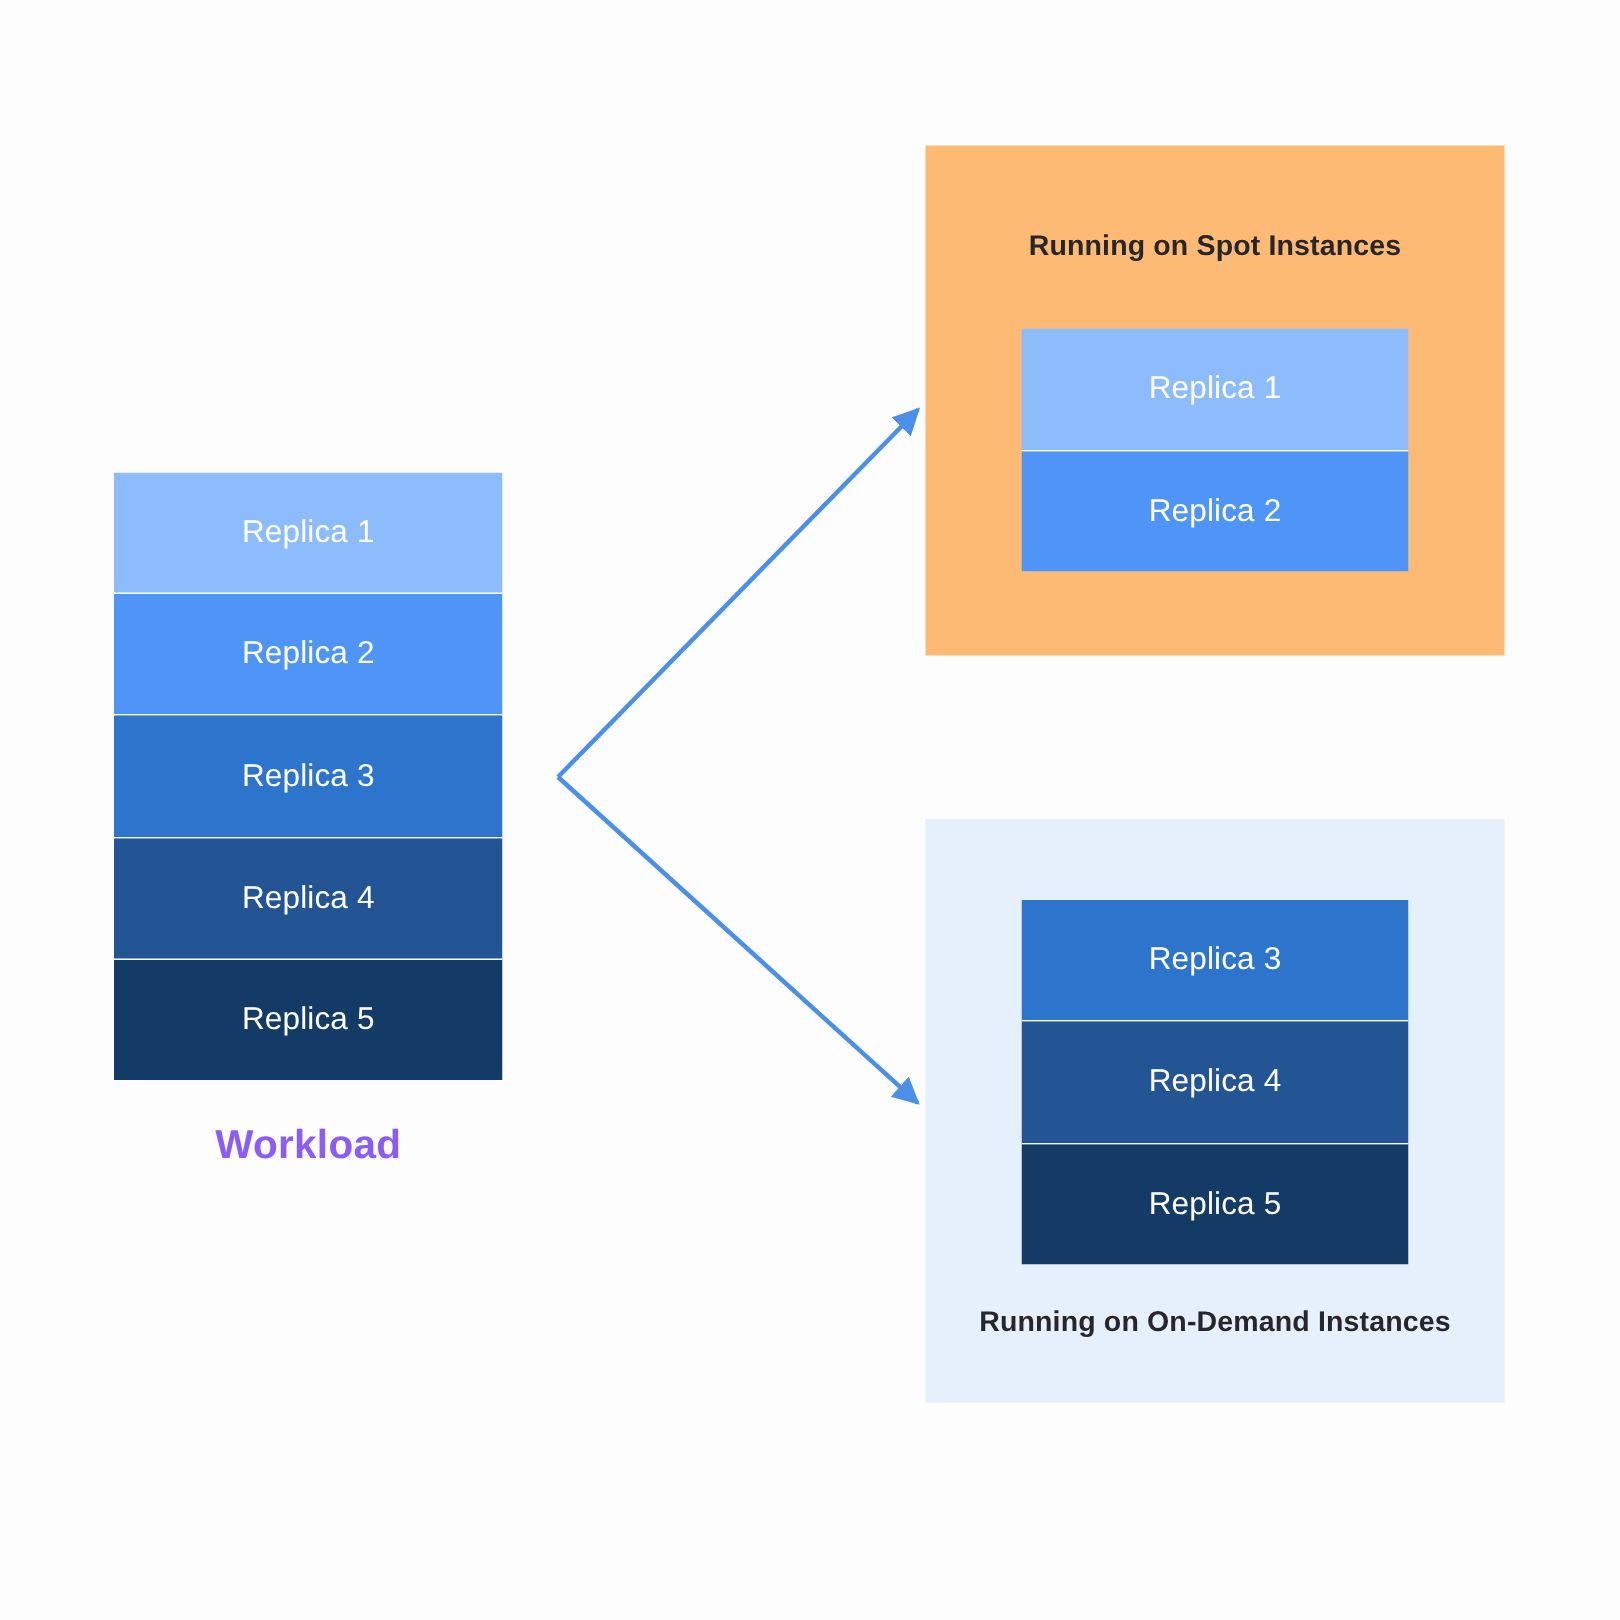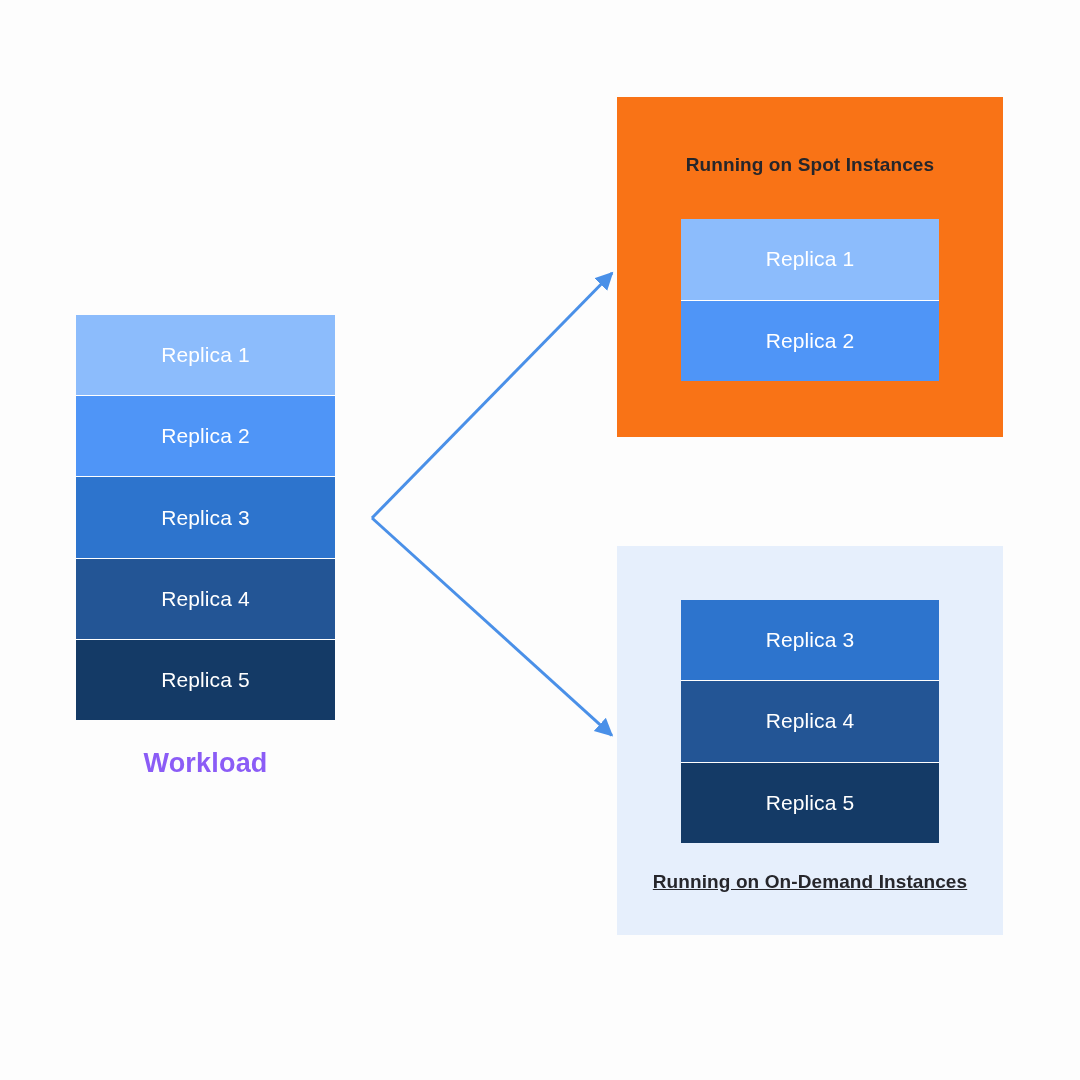--- a/index.html
+++ b/index.html
@@ -92,21 +92,21 @@
     position: absolute;
     left: 0;
     width: 386px;
     text-align: center;
     font-size: 19px;
     font-weight: 700;
     color: #26262b;
     letter-spacing: 0.1px;
   }
   #spot-panel .panel-title { top: 57px; }
-  #ondemand-panel .panel-title { top: 325px; text-decoration: underline; }
+  #ondemand-panel .panel-title { top: 325px; }
 
   .panel-stack {
     position: absolute;
     left: 64px;
     width: 258px;
     display: flex;
     flex-direction: column;
     overflow: hidden;
   }
   #spot-stack {
@@ -165,21 +165,21 @@
       <div class="replica-row" style="background-color: rgb(35, 85, 149);">
         <span>Replica 4</span>
       </div>
       <div class="replica-row" style="background-color: rgb(20, 58, 102);">
         <span>Replica 5</span>
       </div>
     </div>
     <div id="workload-caption">Workload</div>
   </div>
 
-  <div id="spot-panel" class="instance-panel" style="background-color: #f97316;">
+  <div id="spot-panel" class="instance-panel" style="background-color: #fdba74;">
     <div class="panel-title">Running on Spot Instances</div>
     <div id="spot-stack" class="panel-stack">
       <div class="replica-row" style="background-color: rgb(140, 188, 252);">
         <span>Replica 1</span>
       </div>
       <div class="replica-row" style="background-color: rgb(79, 149, 247);">
         <span>Replica 2</span>
       </div>
     </div>
   </div>

